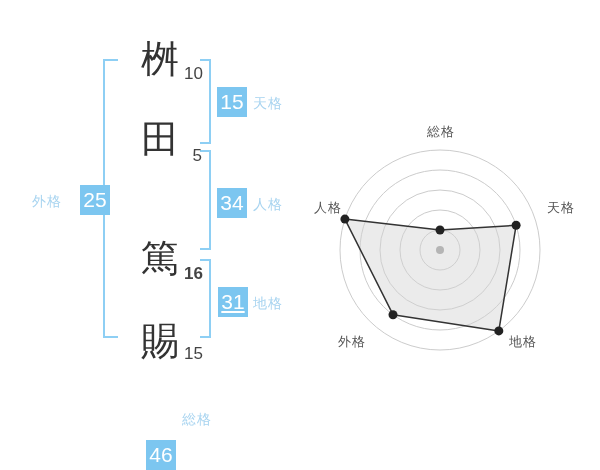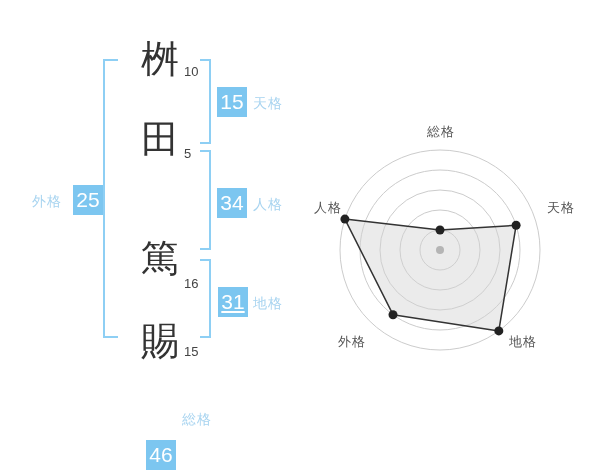--- a/index.html
+++ b/index.html
@@ -6,22 +6,22 @@
   #screen{
     position:relative;width:600px;height:470px;background:#ffffff;overflow:hidden;
     font-family:"Liberation Sans","DejaVu Sans",sans-serif;
   }
   
   .char{
     position:absolute;left:140px;width:40px;text-align:center;
     font-size:38px;line-height:38px;color:#333;font-weight:500;
   }
   .strokes{
-    position:absolute;left:184px;width:18px;text-align:left;
-    font-size:13px;color:#444;
+    position:absolute;left:184px;width:18px;text-align:right;
+    font-size:17px;color:#444;
   }
   .bracket{position:absolute;box-sizing:border-box;}
   .bracket-left{
     left:103px;top:59px;width:15px;height:279px;
     border-left:2px solid #8ecff4;border-top:2px solid #8ecff4;border-bottom:2px solid #8ecff4;
   }
   .bracket-right{
     left:200px;width:11px;
     border-right:2px solid #8ecff4;border-top:2px solid #8ecff4;border-bottom:2px solid #8ecff4;
   }
@@ -31,25 +31,25 @@
   .badge{
     position:absolute;width:30px;height:30px;background:#7cc6f0;
     color:#fff;font-size:21px;line-height:30px;text-align:center;
   }
   .badge-label{
     position:absolute;font-size:14px;line-height:14px;color:#a8d4f0;letter-spacing:1px;
   }
   #badge-tenkaku{left:217px;top:87px;}   #label-tenkaku{left:253px;top:96px;}
   #badge-jinkaku{left:217px;top:188px;}  #label-jinkaku{left:253px;top:197px;}
   #badge-chikaku{left:218px;top:287px;text-decoration:underline;}  #label-chikaku{left:253px;top:296px;}
-  #badge-gaikaku{left:73px;top:185px;}   #label-gaikaku{left:30px;top:194px;width:32px;text-align:right;}
+  #badge-gaikaku{left:80px;top:185px;}   #label-gaikaku{left:30px;top:194px;width:32px;text-align:right;}
   #badge-soukaku{left:146px;top:403px;margin-top:37px;}  #label-soukaku{left:182px;top:412px;}
   #char-1{top:40px;}  #strokes-1{top:64px;}
   #char-2{top:120px;} #strokes-2{top:146px;}
-  #char-3{top:239px;} #strokes-3{top:276px;}
+  #char-3{top:239px;} #strokes-3{top:264px;font-weight:bold;}
   #char-4{top:322px;} #strokes-4{top:344px;}
   
   #radar-wrap{position:absolute;left:300px;top:110px;width:300px;height:280px;}
 </style>
 </head>
 <body>
 
 <div id="screen">
 
   <div class="bracket bracket-left"></div>

